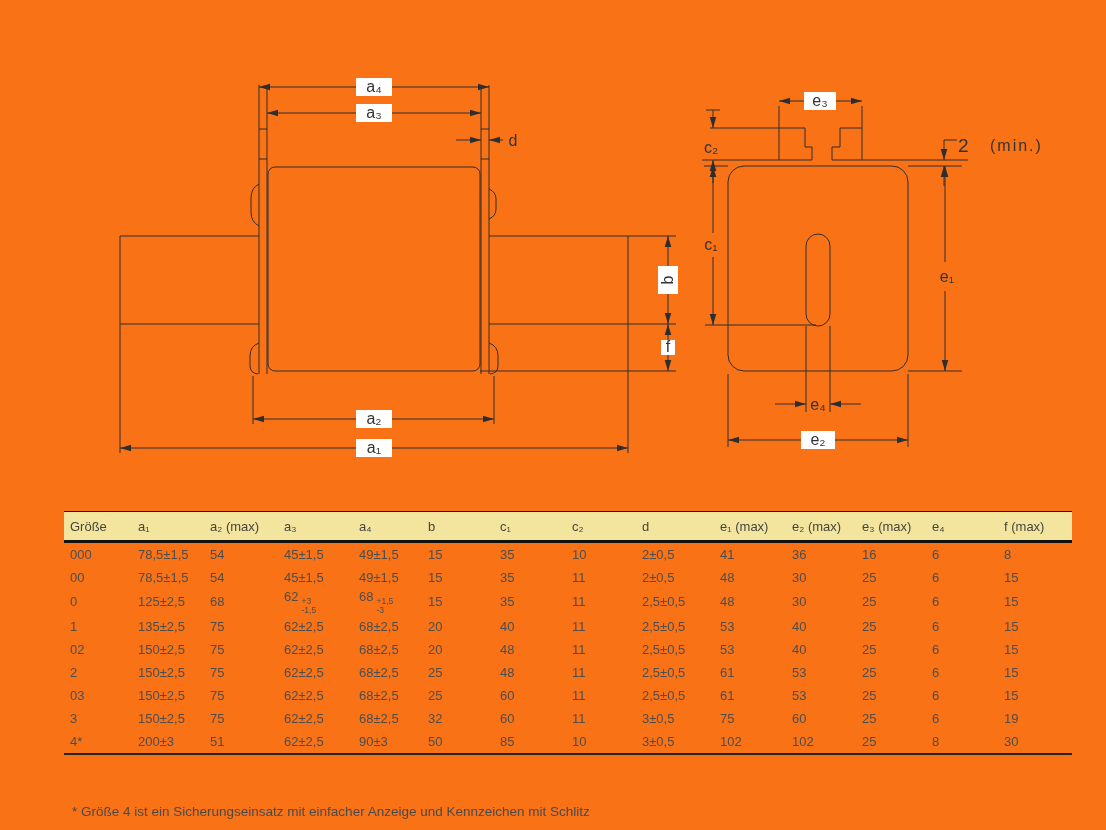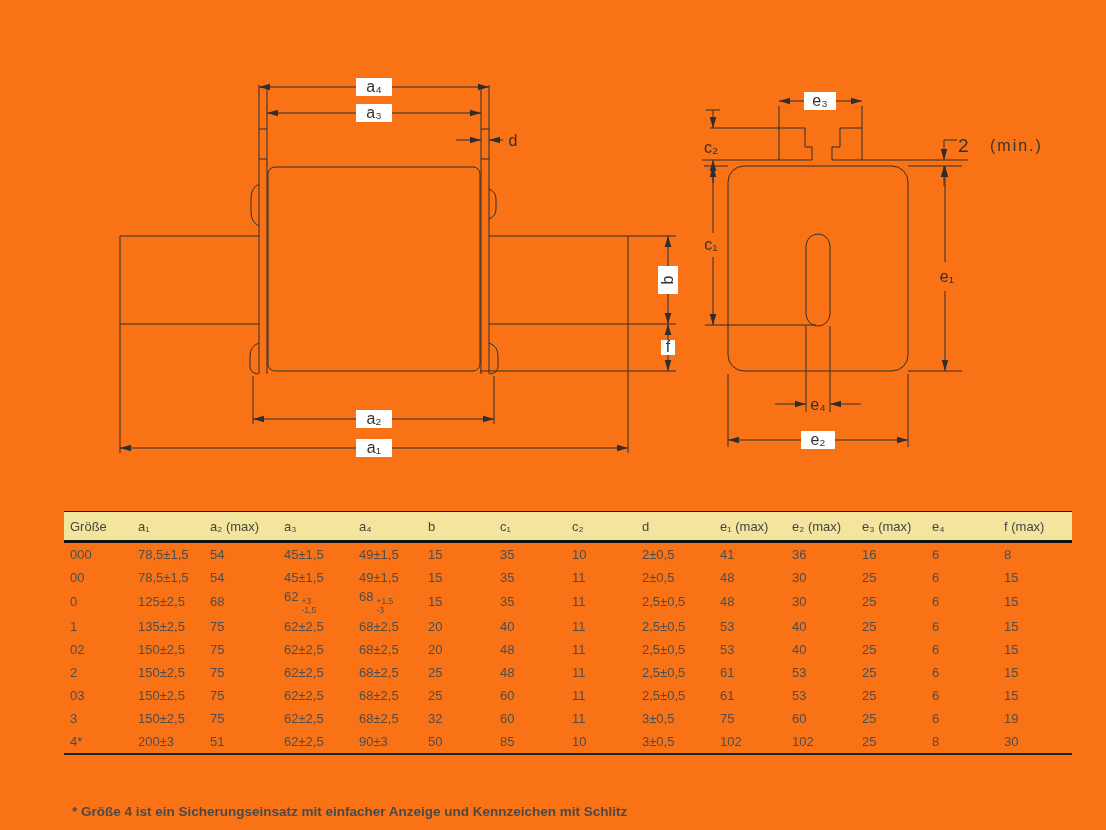--- a/index.html
+++ b/index.html
@@ -27,21 +27,21 @@
   }
   #size-table tbody td{
     height:23px;padding:0 0 0 6px;white-space:nowrap;overflow:hidden;
   }
   #size-table tbody tr:last-child td{border-bottom:2px solid #222222;}
   .tol{
     display:inline-flex;flex-direction:column;font-size:8.5px;line-height:1.05;
     vertical-align:-3px;margin-left:3px;text-align:left;
   }
   #footnote{
-    position:absolute;left:72px;top:804px;font-size:13.5px;color:#4a4a4a;font-weight:bold;
+    position:absolute;left:72px;top:804px;font-size:13.5px;color:#4a4a4a;
   }
 </style>
 </head>
 <body>
 
 <div id="page">
 
   <svg id="drawings" width="1106" height="505" viewBox="0 0 1106 505">
     <defs>
       <marker id="ar" viewBox="0 0 10 8" refX="10" refY="4" markerWidth="11" markerHeight="8.8" orient="auto-start-reverse">

